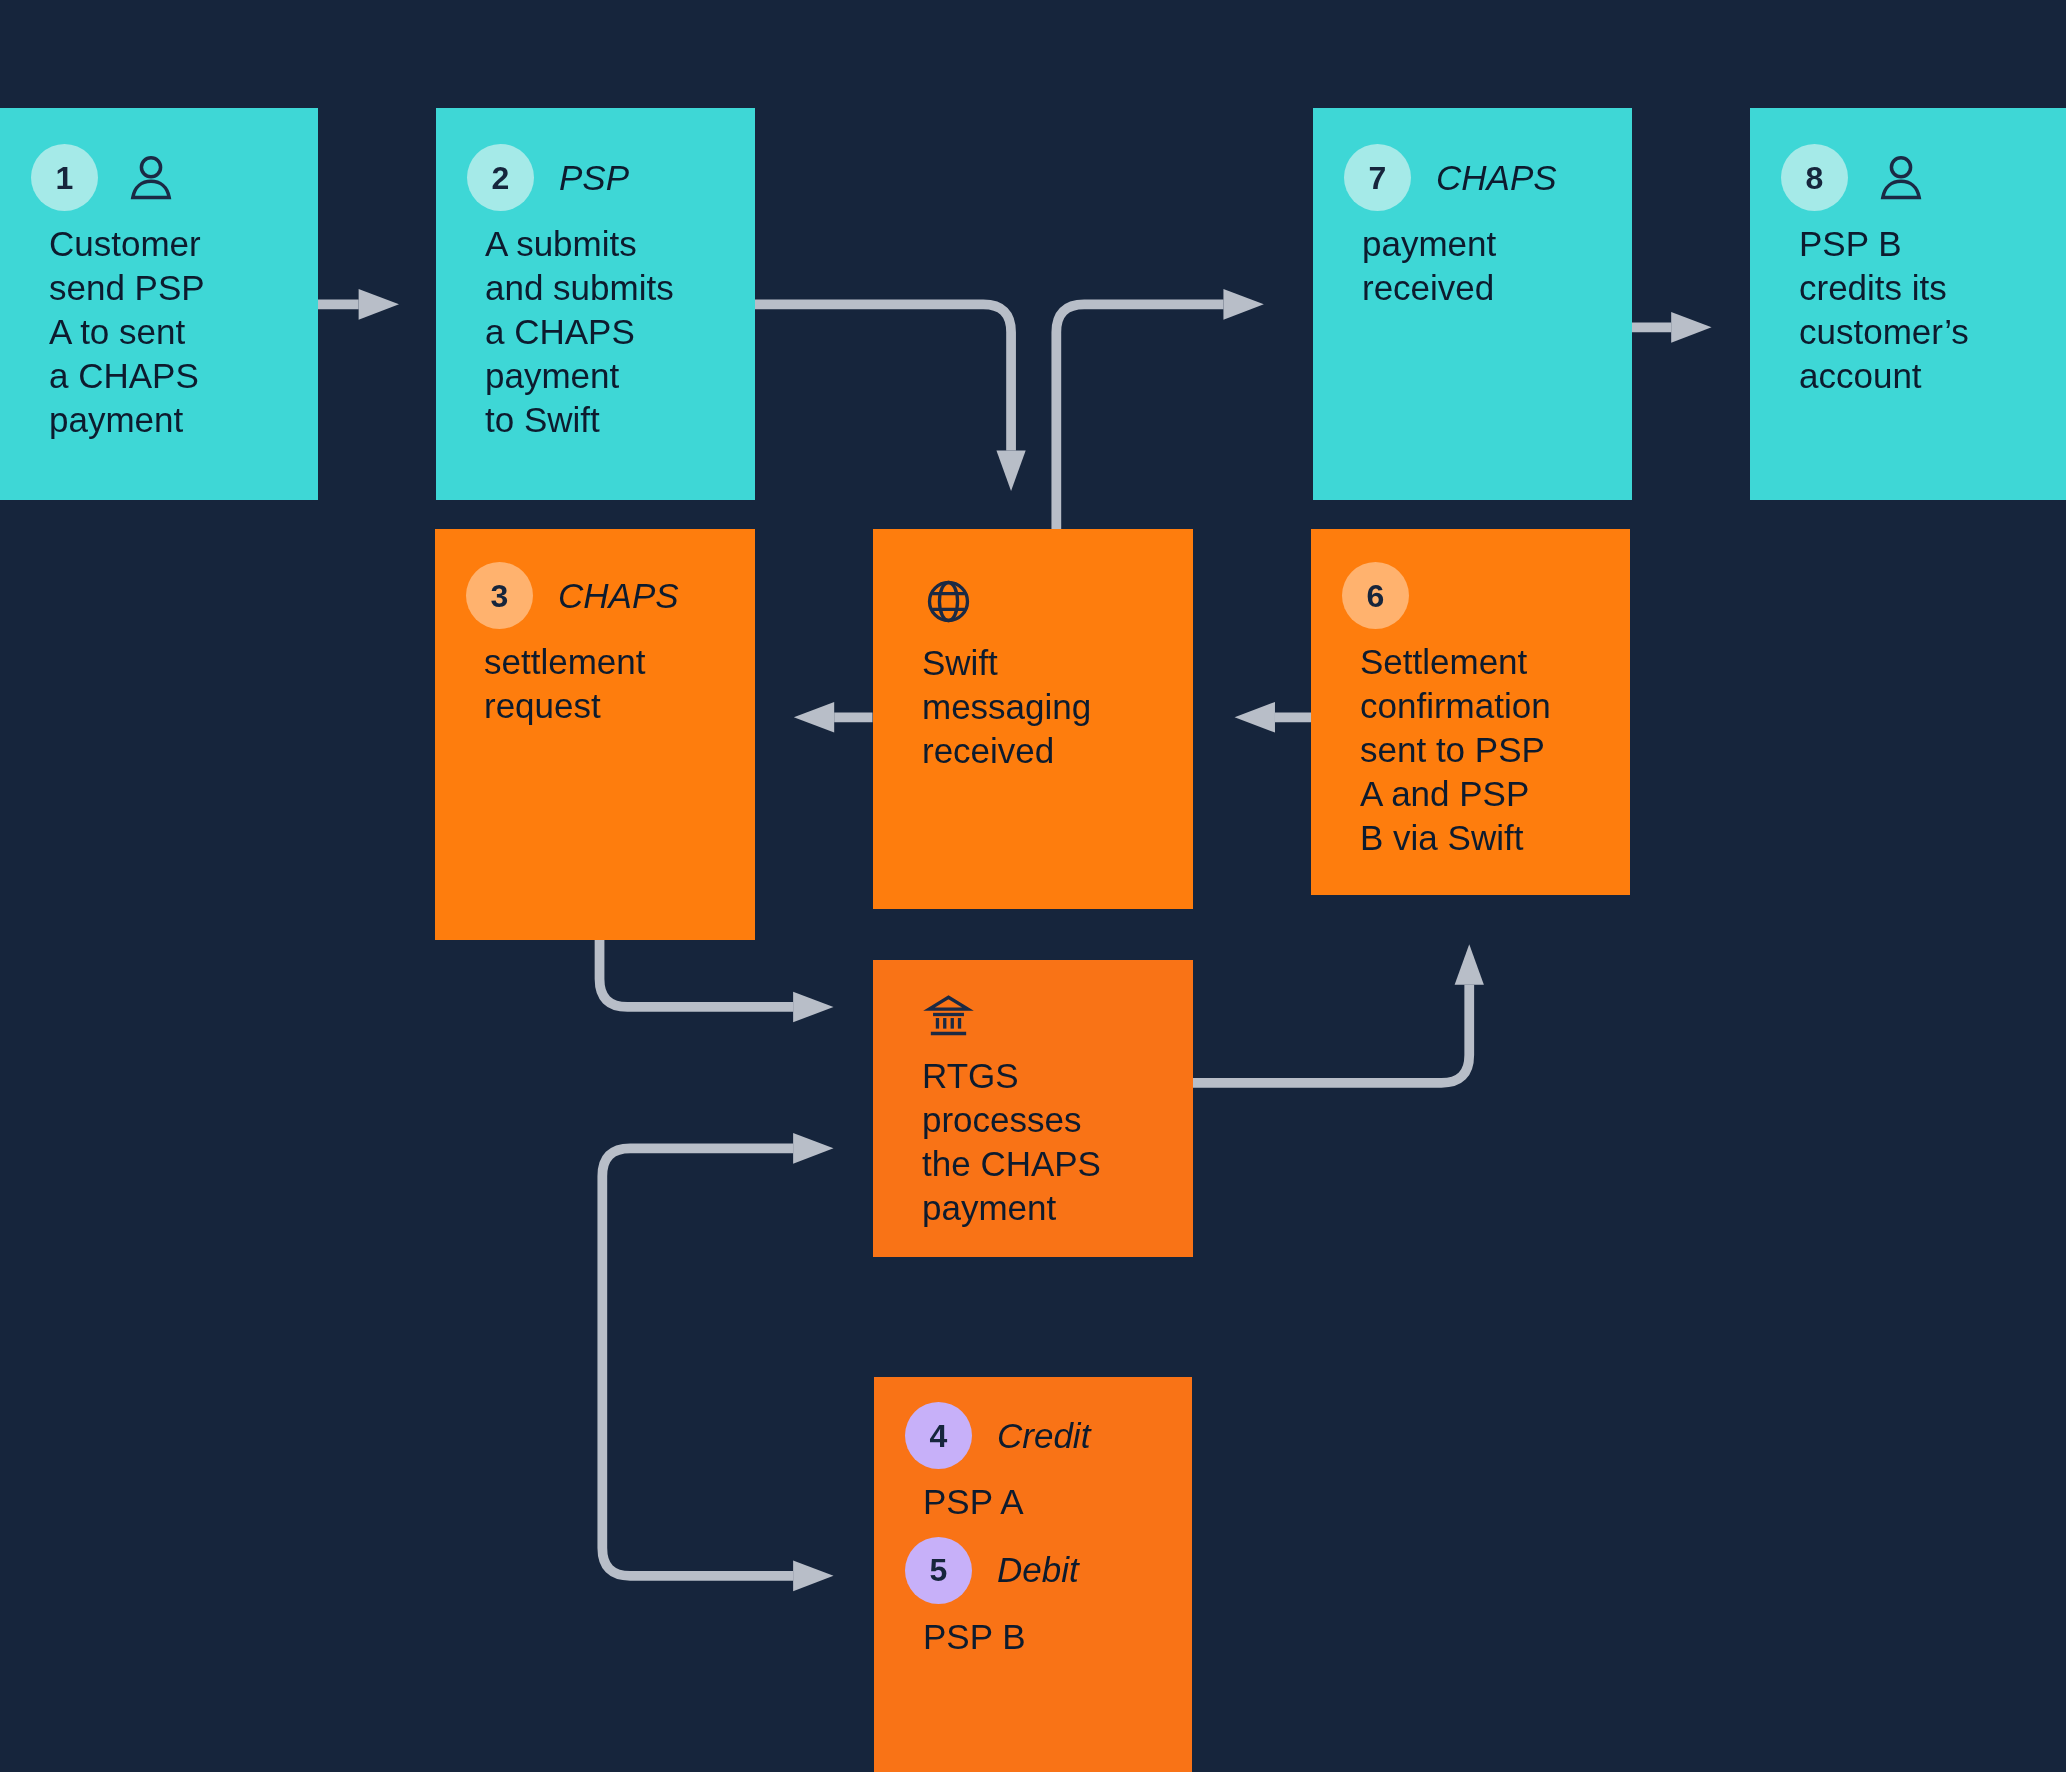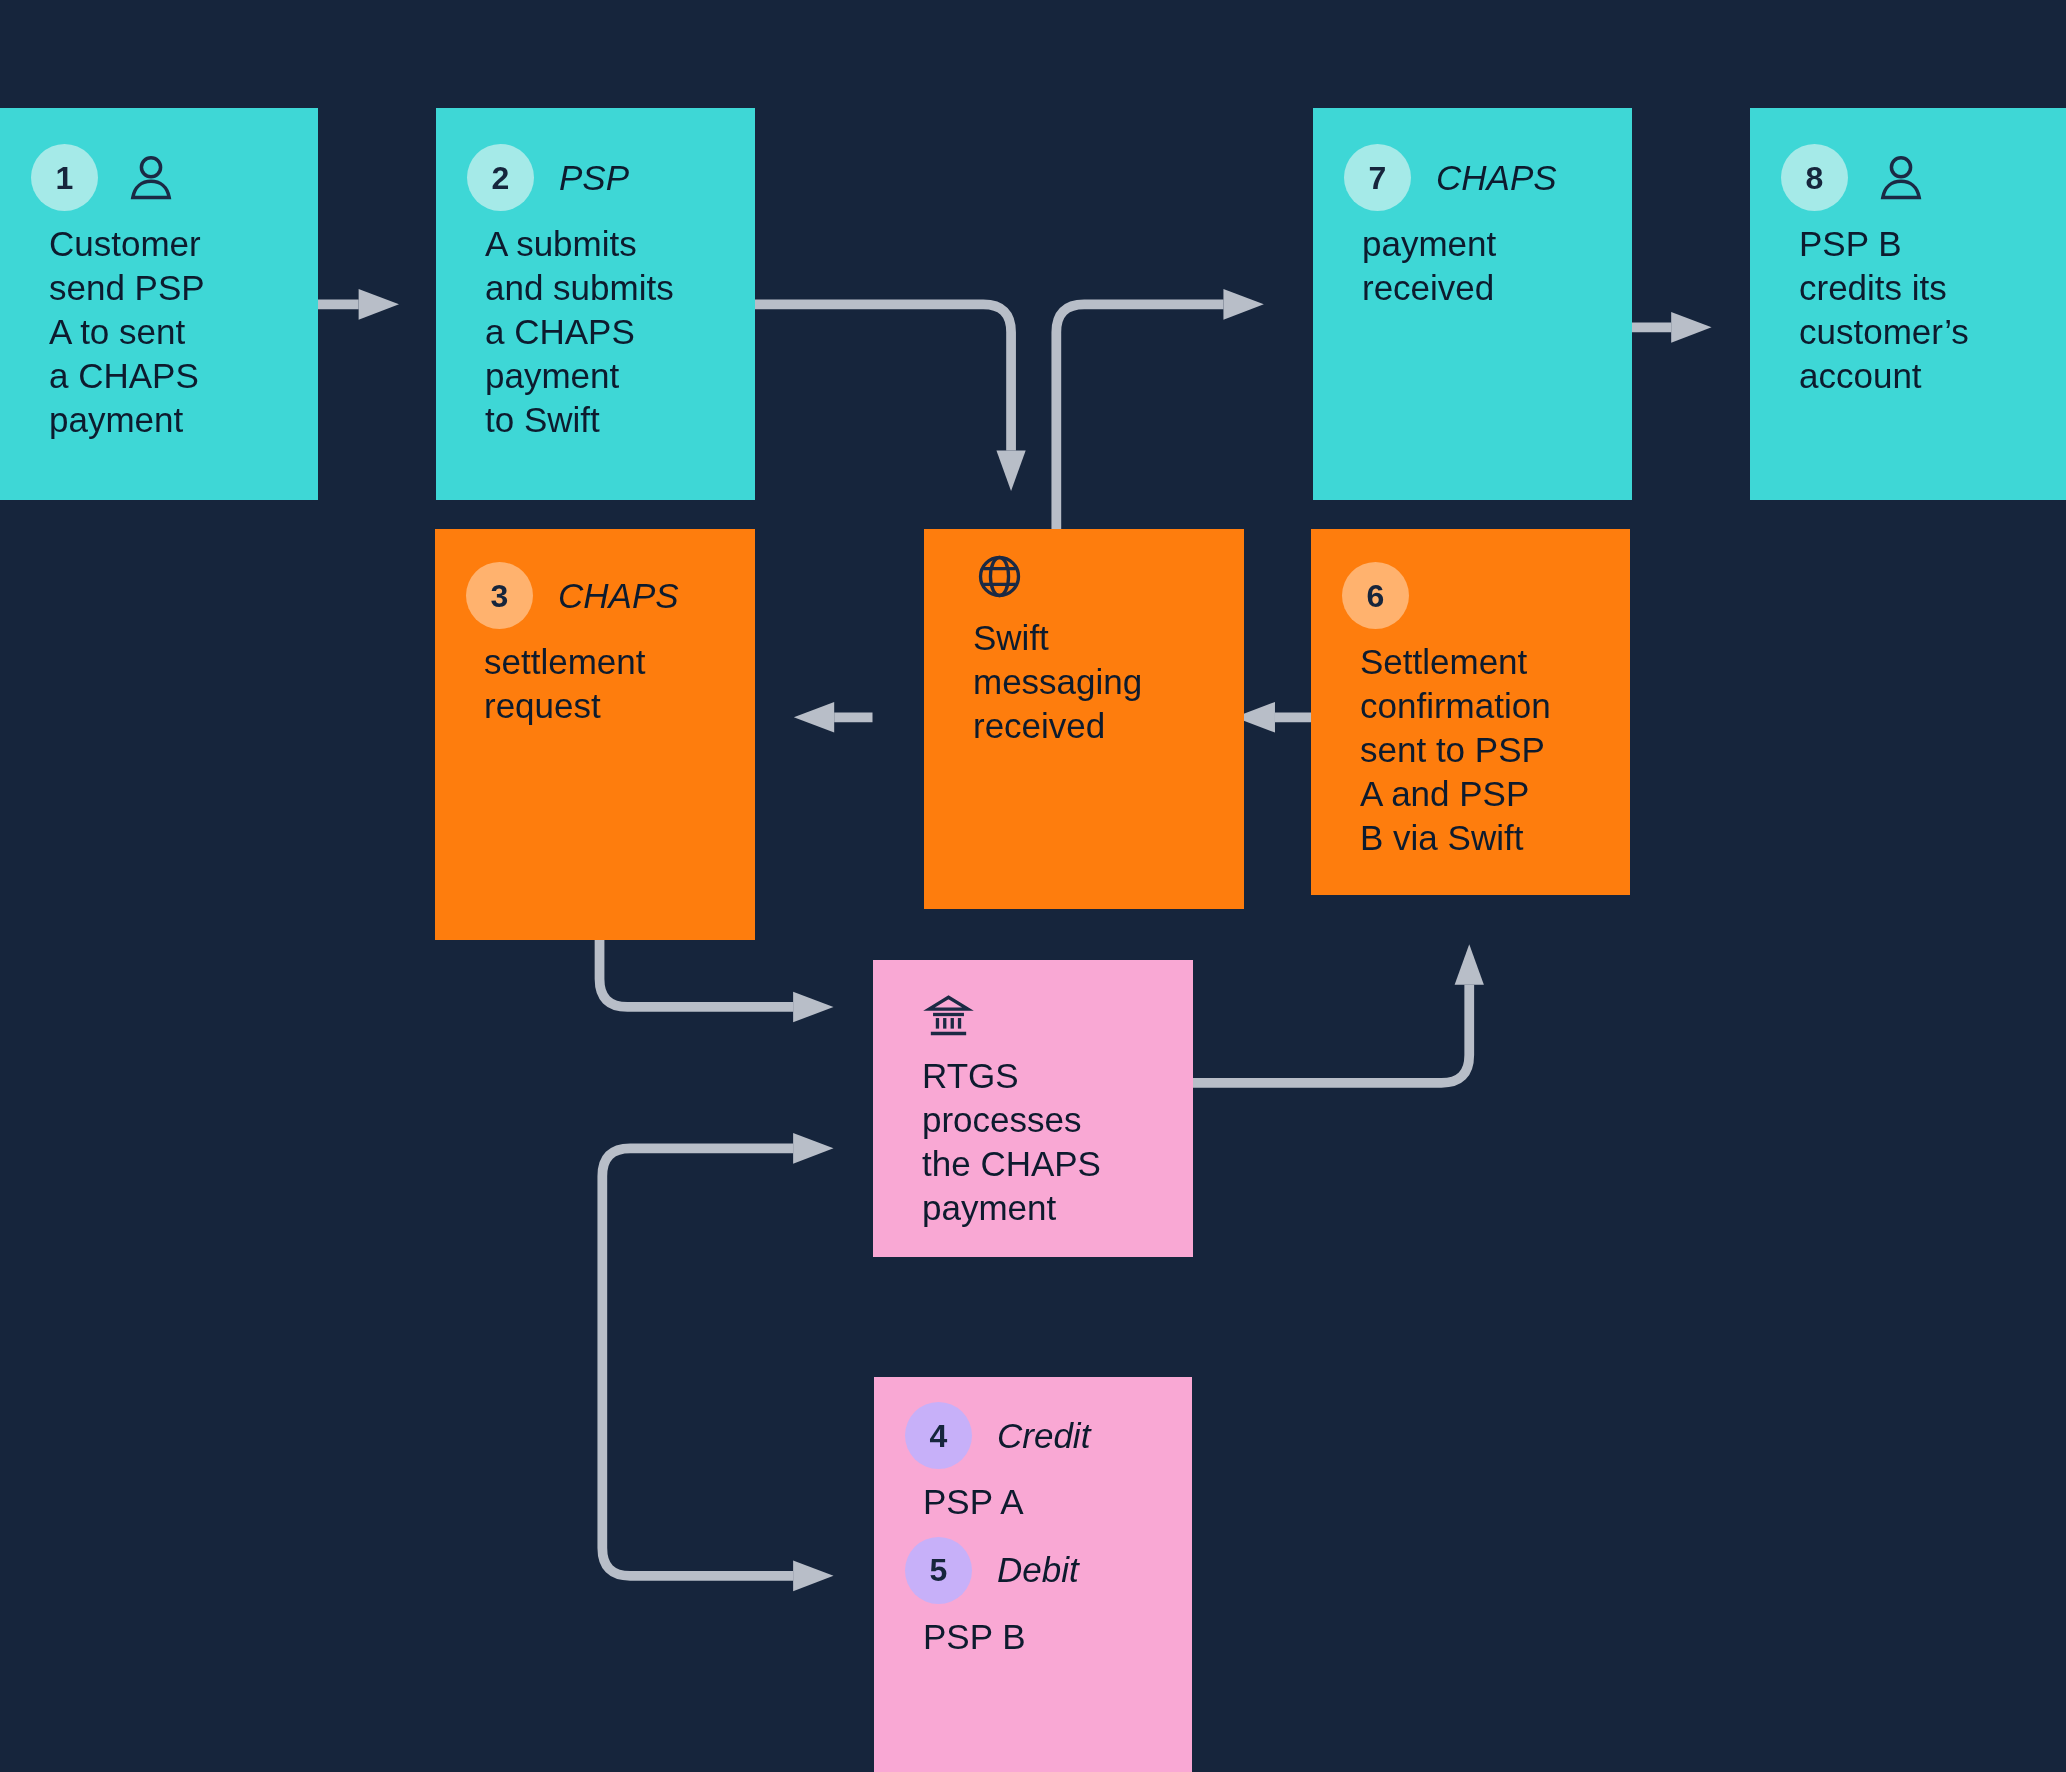--- a/index.html
+++ b/index.html
@@ -3,21 +3,21 @@
 <meta charset="utf-8">
 <style>
   html,body{margin:0;padding:0;background:#16253c;}
   #canvas{
     position:relative;width:2066px;height:1773px;background:#16253c;overflow:hidden;
     font-family:"Liberation Sans", sans-serif;color:#0d1b2e;
   }
   .box{position:absolute;box-sizing:border-box;padding:36px 24px 0 49px;font-size:35px;line-height:44px;}
   .teal{background:#3ed7d6;}
   .orange{background:#fe7d0d;}
-  .purple{background:#f9a8d4;}
+  .purple{background:#f97316;}
   .brow{display:flex;align-items:center;gap:25px;margin-left:-18px;margin-bottom:11px;}
   .badge{flex:none;width:67px;height:67px;border-radius:50%;display:flex;align-items:center;justify-content:center;
          font-weight:bold;font-size:32px;color:#16253c;}
   .teal .badge{background:#a5eae8;}
   .orange .badge{background:#ffb26e;}
   .purple .badge{background:#c7b0f9;}
   .inline-word{white-space:nowrap;font-style:italic;}
   .tline{white-space:nowrap;}
   .icon{flex:none;display:inline-flex;}
   .icon svg{display:block;}
@@ -128,21 +128,21 @@
 
   <div class="box orange" style="left:435px;top:529px;width:320px;height:411px;padding-top:33px">
     <div class="brow">
       <span class="badge">3</span>
       <span class="inline-word">CHAPS</span>
     </div>
     <div class="tline">settlement</div>
     <div class="tline">request</div>
   </div>
 
-  <div class="box orange" style="left:924px;top:529px;width:320px;height:380px;padding-top:24px">
+  <div class="box orange" style="left:873px;top:529px;width:320px;height:380px;padding-top:49px">
     <div class="icon icon-row">
       <svg width="53" height="53" viewBox="0 0 24 24" fill="none" stroke="#1b2a44" stroke-width="1.5">
         <circle cx="12" cy="12" r="8.6"></circle>
         <ellipse cx="12" cy="12" rx="4.1" ry="8.6"></ellipse>
         <line x1="4.6" y1="8.4" x2="19.4" y2="8.4"></line>
         <line x1="4.6" y1="15.6" x2="19.4" y2="15.6"></line>
       </svg>
     </div>
     <div class="tline">Swift</div>
     <div class="tline">messaging</div>

